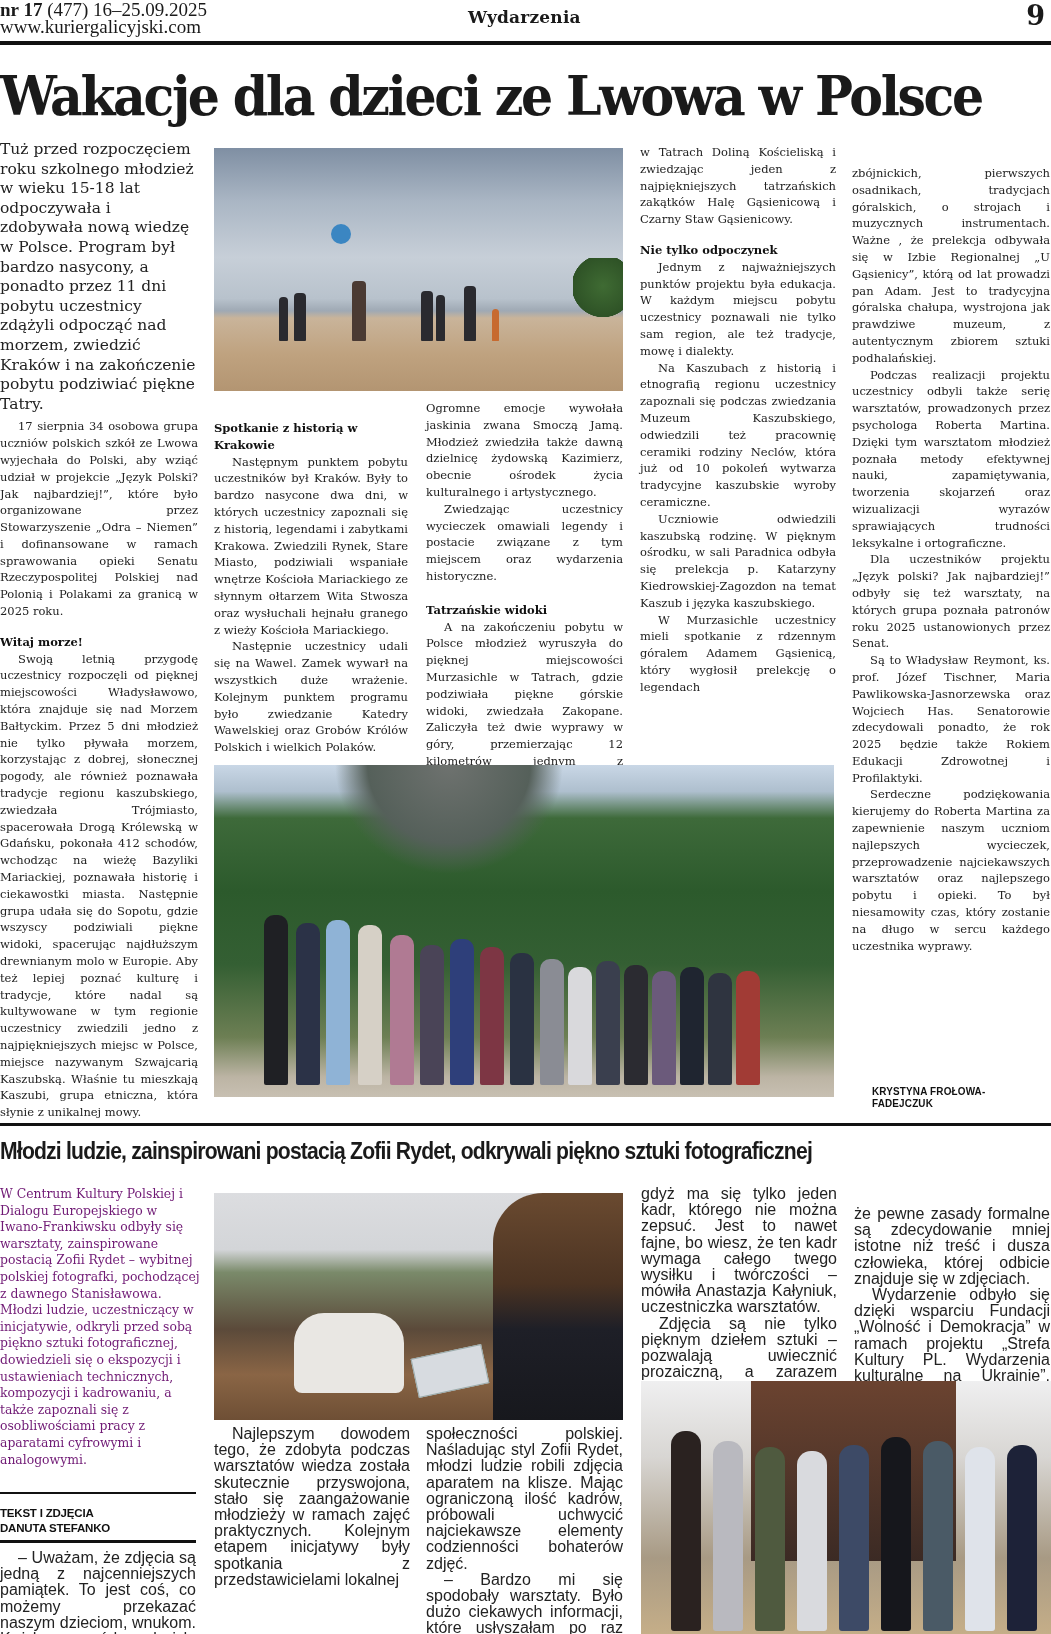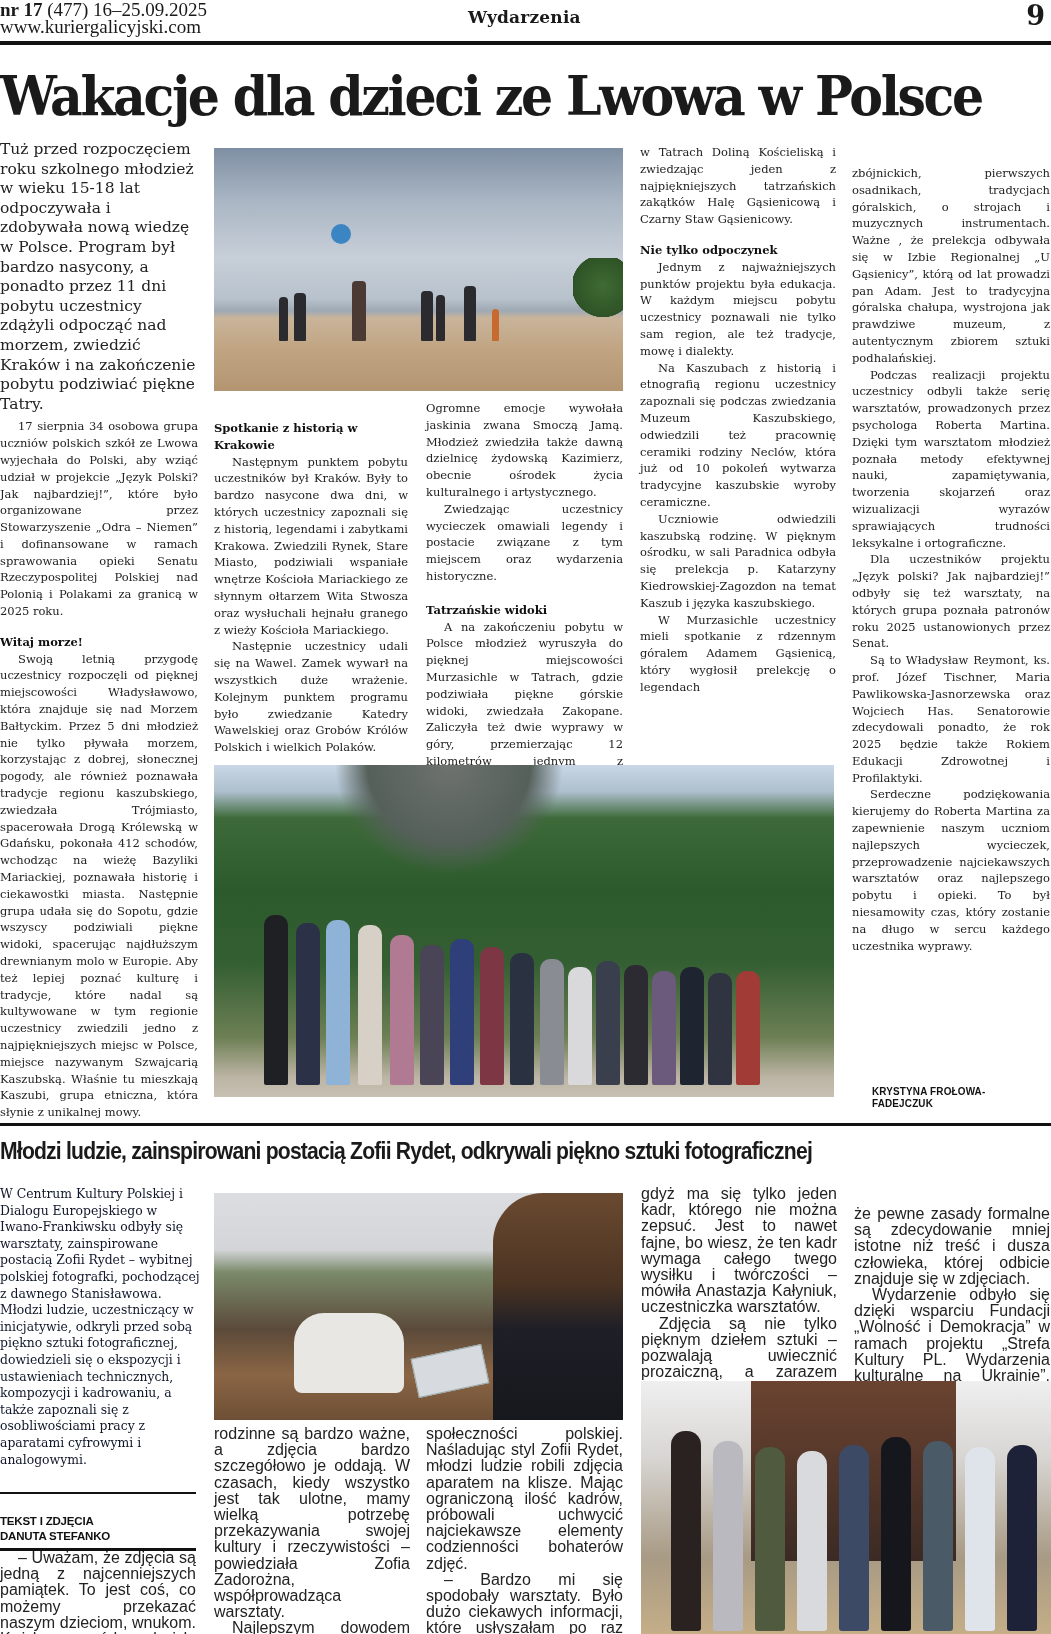--- a/index.html
+++ b/index.html
@@ -35,22 +35,22 @@
   .group .crowd { position: absolute; left: 40px; top: 130px; width: 560px; height: 190px; }
   .group .crowd span { position: absolute; bottom: 0; width: 24px; border-radius: 10px 10px 2px 2px; }
 
   .rule-mid { position: absolute; left: 0; top: 1123px; width: 1051px; height: 3px; background: #111; }
 
   .headline2 { position: absolute; left: 0; top: 1135px; font-family: "Liberation Sans", sans-serif; font-weight: bold; font-size: 24px; line-height: 32px; letter-spacing: -0.9px; white-space: nowrap; transform: scaleX(0.88); transform-origin: left; }
 
   .col2 { position: absolute; font-family: "Liberation Sans", sans-serif; font-size: 16px; line-height: 16.2px; text-align: justify; color: #222; transform-origin: left top; }
   .col2 p { text-indent: 18px; }
   .col2 p.noind { text-indent: 0; }
-  .lead2 { position: absolute; left: 0; top: 1186px; width: 200px; font-family: "DejaVu Serif", serif; font-size: 12.4px; line-height: 16.6px; color: #0f172a; }
-  .credit { position: absolute; left: 0; top: 1492px; width: 196px; border-top: 2px solid #111; border-bottom: 3px solid #111; padding: 20px 0 4px 0; font-family: "Liberation Sans", sans-serif; font-weight: bold; font-size: 11.5px; line-height: 15px; letter-spacing: -0.2px; color: #111; }
+  .lead2 { position: absolute; left: 0; top: 1186px; width: 200px; font-family: "DejaVu Serif", serif; font-size: 12.4px; line-height: 16.6px; color: #701a75; }
+  .credit { position: absolute; left: 0; top: 1492px; width: 196px; border-top: 2px solid #111; border-bottom: 3px solid #111; padding: 12px 0 4px 0; font-family: "Liberation Sans", sans-serif; font-weight: bold; font-size: 11.5px; line-height: 15px; letter-spacing: -0.2px; color: #111; }
 
   .workshop { left: 214px; top: 1193px; width: 409px; height: 227px;
     background: linear-gradient(180deg, #dcdde0 0%, #d3d5d8 25%, #7a8a6a 35%, #5b4a3a 60%, #8a6545 80%, #6e4f35 100%); }
   .workshop .sheet { position: absolute; left: 200px; top: 158px; width: 72px; height: 40px; background: #d7dbe0; transform: rotate(-12deg); border: 1px solid #9aa; }
   .workshop .woman { position: absolute; right: 0; top: 0; width: 130px; height: 227px; background: linear-gradient(180deg, #6a4a30 0%, #4b3322 40%, #1e1f27 60%, #17181d 100%); border-radius: 50px 0 0 0; }
   .workshop .shirt { position: absolute; left: 80px; top: 120px; width: 110px; height: 80px; background: #e9e7e3; border-radius: 30px 30px 8px 8px; }
 
   .classroom { left: 641px; top: 1381px; width: 410px; height: 253px;
     background: linear-gradient(180deg, #efeff0 0%, #d8d6d3 30%, #a89a84 70%, #c5ae88 100%); }
   .classroom .shelf { position: absolute; left: 110px; top: 0; width: 205px; height: 180px; background: linear-gradient(180deg, #6b4330 0%, #3b2a24 100%); }
@@ -166,21 +166,20 @@
   <p>– Uważam, że zdjęcia są jedną z najcenniejszych pamiątek. To jest coś, co możemy przekazać naszym dzieciom, wnukom. Każdy naród, każda rodzina, a naród składa się z rodzin, buduje się na pamięci. Historie</p>
 </div>
 
 <div class="photo workshop">
   <div class="shirt"></div>
   <div class="sheet"></div>
   <div class="woman"></div>
 </div>
 
 <div class="col2" style="left:214px; top:1426px; width:196px;">
-  <p class="noind">rodzinne są bardzo ważne, a zdjęcia bardzo szczegółowo je oddają. W czasach, kiedy wszystko jest tak ulotne, mamy wielką potrzebę przekazywania swojej kultury i rzeczywistości – powiedziała Zofia Zadorożna, współprowadząca warsztaty.</p>
   <p>Najlepszym dowodem tego, że zdobyta podczas warsztatów wiedza została skutecznie przyswojona, stało się zaangażowanie młodzieży w ramach zajęć praktycznych. Kolejnym etapem inicjatywy były spotkania z przedstawicielami lokalnej</p>
 </div>
 
 <div class="col2" style="left:426px; top:1426px; width:197px;">
   <p class="noind">społeczności polskiej. Naśladując styl Zofii Rydet, młodzi ludzie robili zdjęcia aparatem na klisze. Mając ograniczoną ilość kadrów, próbowali uchwycić najciekawsze elementy codzienności bohaterów zdjęć.</p>
   <p>– Bardzo mi się spodobały warsztaty. Było dużo ciekawych informacji, które usłyszałam po raz pierwszy. Szczególnie mnie zainteresował wykład o różnych aparatach fotograficznych, ustawieniach i obiektywach. Doświadczenie pracy z aparatem analogowym okazało się bardzo niezwykłe,</p>
 </div>
 
 <div class="col2" style="left:641px; top:1186px; width:196px;">
   <p class="noind">gdyż ma się tylko jeden kadr, którego nie można zepsuć. Jest to nawet fajne, bo wiesz, że ten kadr wymaga całego twego wysiłku i twórczości – mówiła Anastazja Kałyniuk, uczestniczka warsztatów.</p>

